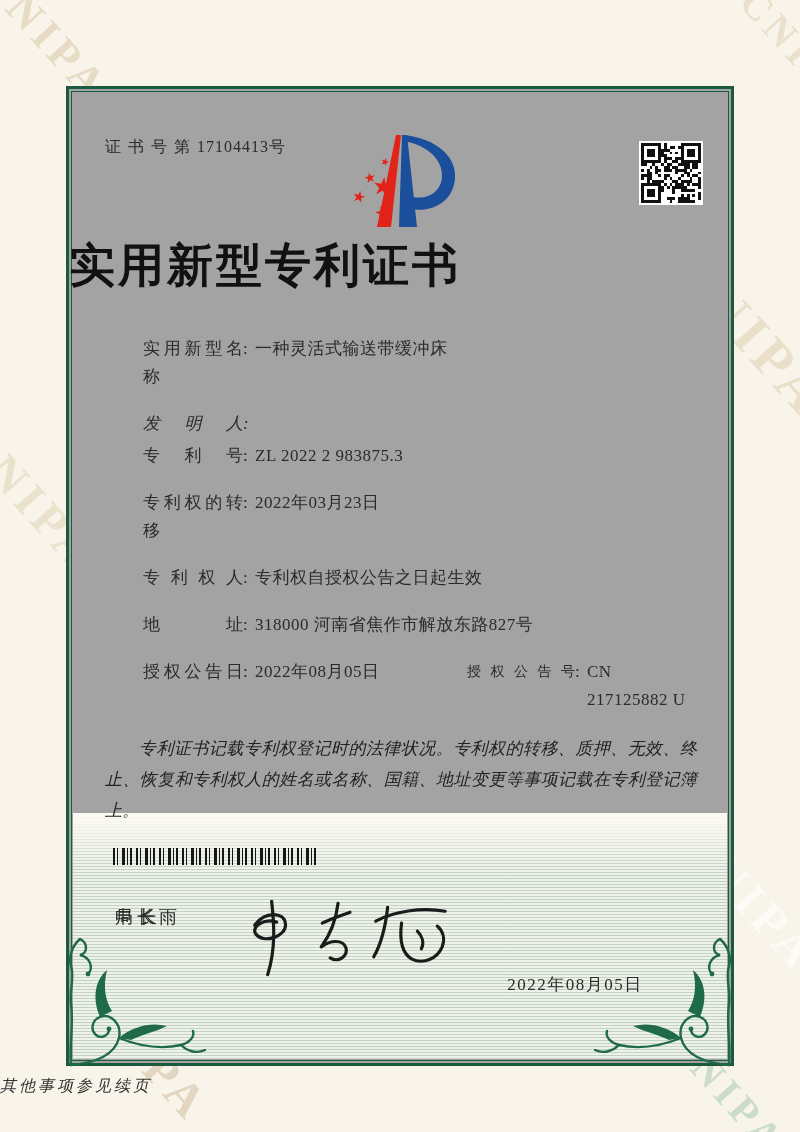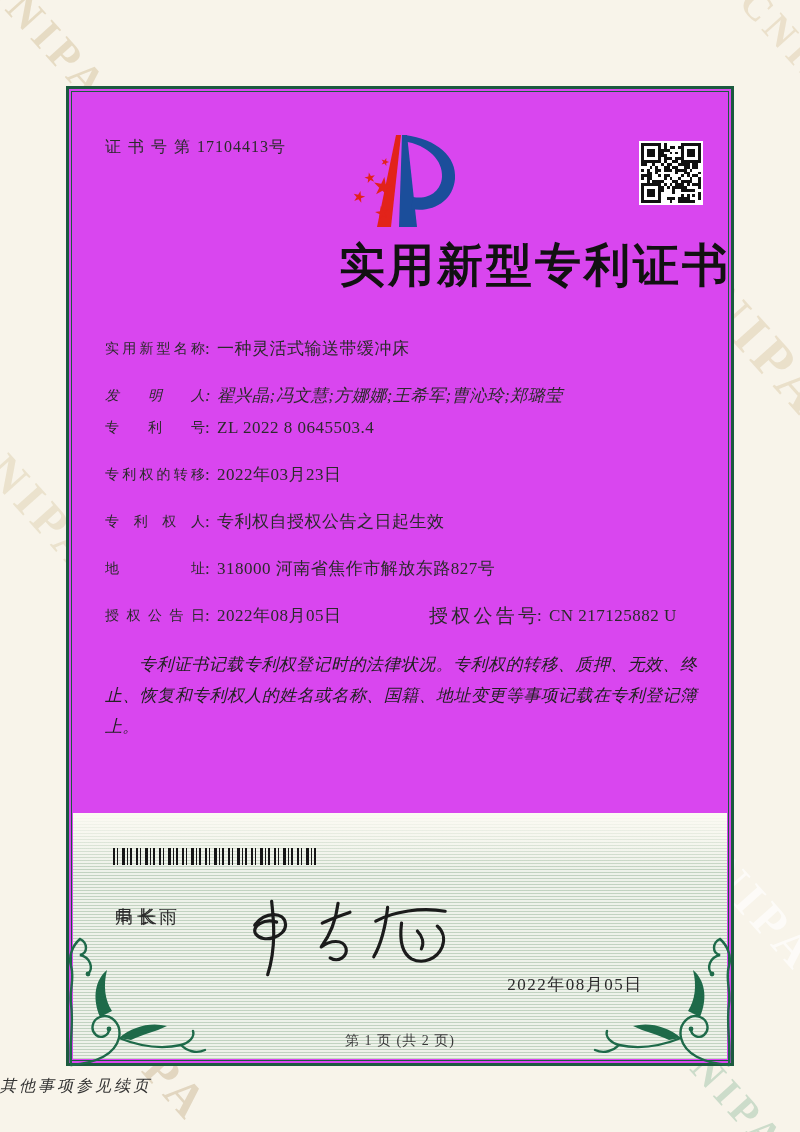--- a/index.html
+++ b/index.html
@@ -17,21 +17,21 @@
   .wm3 { left:722px;  top:28px;   font-size:40px; color:rgba(212,192,152,.38); }
   .wm4 { left:648px;  top:300px;  font-size:56px; color:rgba(214,196,158,.42); }
   .wm5 { left:-60px;  top:470px;  font-size:48px; color:rgba(214,196,158,.38); }
   .wm6 { left:90px;   top:680px;  font-size:44px; color:rgba(220,206,172,.28); }
   .wm7 { left:660px;  top:870px;  font-size:48px; color:rgba(255,255,255,.65); }
   .wm8 { left:52px;   top:1020px; font-size:48px; color:rgba(204,184,150,.5); }
   .wm9 { left:650px;  top:1068px; font-size:40px; color:rgba(160,196,170,.5); }
 
   
   .frame { position:absolute; left:66px; top:86px; width:668px; height:980px;
-           border:3px solid #1c5a3f; background:#d946ef; z-index:2; }
+           border:3px solid #1c5a3f; background:#a3a3a3; z-index:2; }
   .frame-inner { position:absolute; inset:2px; border:1px solid #1c5a3f; pointer-events:none; }
 
   
   .pattern { position:absolute; left:4px; right:4px; bottom:4px; height:246px;
              background-color:#eef2ea;
              background-image:repeating-linear-gradient(0deg,
                 rgba(140,172,142,.45) 0 1px, rgba(255,255,255,0) 1px 3px); }
   .pattern::before { content:""; position:absolute; left:0; right:0; top:0; height:56px;
              background:linear-gradient(to bottom,#fcfaf3 0,rgba(252,250,243,0) 100%); }
 
@@ -39,34 +39,34 @@
   .cert-no { position:absolute; left:36px; top:48px; font-size:16px; z-index:3; }
   .cert-no .sp { letter-spacing:7px; }
   .cert-no .num { letter-spacing:1px; }
 
   .logo { position:absolute; left:270px; top:42px; width:130px; height:100px; z-index:3; }
 
   .qr { position:absolute; left:570px; top:52px; width:64px; height:64px; background:#fff;
         padding:2px; z-index:3; }
   .qr svg { width:100%; height:100%; display:block; }
 
-  .title { position:absolute; left:0; right:0; top:146px; text-align:right;
+  .title { position:absolute; left:0; right:0; top:146px; text-align:left;
            font-size:46px; font-weight:bold; letter-spacing:3px; color:#111; z-index:3; }
 
   
   .content { position:absolute; left:36px; right:34px; top:246px; z-index:3; font-size:17px; }
   .row { display:flex; align-items:flex-start; line-height:28px; margin-bottom:19px; }
-  .row .lbl { width:100px; font-size:14px; text-align:justify; text-align-last:justify; flex:none; }
+  .row .lbl { width:100px; font-size:17px; text-align:justify; text-align-last:justify; flex:none;margin-left:38px; }
   .row .colon { width:12px; flex:none; text-align:left; }
   .row .val { letter-spacing:.5px; }
   .row.r-name { margin-bottom:19px; }
   .row.r-inventors { margin-bottom:4px;font-style:italic; }
   .row.r-inventors .val div { line-height:28px; }
   .val-fixed { width:212px; flex:none; }
-  .lbl2 { width:108px; font-size:19px; text-align:justify; text-align-last:justify; flex:none; }
+  .lbl2 { width:108px; font-size:14px; text-align:justify; text-align-last:justify; flex:none; }
 
   .paras { margin-top:10px; width:592px; text-align:justify; font-style:italic;
            font-size:17px; line-height:31px; color:#222; }
   .paras p { text-indent:2em; }
 
   
   .barcode { position:absolute; left:44px; top:759px; width:205px; height:17px; z-index:3;
       background-image:repeating-linear-gradient(90deg,
         #161616 0 2px,  rgba(0,0,0,0) 2px 4px,
         #161616 4px 5px, rgba(0,0,0,0) 5px 9px,
@@ -289,28 +289,27 @@
       <div class="row r-name">
         <span class="lbl">实用新型名称</span>
         <span class="colon">:</span>
         <span class="val">一种灵活式输送带缓冲床</span>
       </div>
 
       <div class="row r-inventors">
         <span class="lbl">发明人</span>
         <span class="colon">:</span>
         <span class="val">
-          <div>翟兴晶;冯文慧;方娜娜;王希军;曹沁玲;郑璐莹</div>
         </span>
       </div>
 
       <div class="row">
         <span class="lbl">专利号</span>
         <span class="colon">:</span>
-        <span class="val">ZL 2022 8 0645503.4</span>
+        <span class="val">ZL 2022 2 983875.3</span>
       </div>
 
       <div class="row">
         <span class="lbl">专利权的转移</span>
         <span class="colon">:</span>
         <span class="val">2022年03月23日</span>
       </div>
 
       <div class="row">
         <span class="lbl">专利权人</span>
@@ -351,21 +350,20 @@
         <path d="M112,6 C110,22 104,38 95,50 C104,43 117,42 120,51 C122,60 112,66 104,61"></path>
         <path d="M150,24 C168,14 196,10 220,14"></path>
         <path d="M162,10 C160,28 156,46 148,60"></path>
         <path d="M176,26 C174,42 176,56 186,62 C198,68 212,62 217,50 C220,42 218,34 212,29"></path>
         <path d="M192,34 C197,39 199,46 196,52"></path>
       </svg>
     </div>
 
     <div class="issue-date">2022年08月05日</div>
 
-    <div class="page-info">第 1 页 (共 2 页)</div>
 
     <svg class="flourish fl-left" viewBox="0 0 150 145" fill="none" stroke="#1e6a49" stroke-width="2.4" stroke-linecap="round">
       <path d="M12,135 C38,133 56,124 60,108 C63,93 51,83 41,87 C33,90 31,100 37,105 C42,109 50,106 50,99"></path>
       <path d="M12,135 C10,112 15,95 12,74 C10,60 16,48 12,36 C9,26 14,15 21,9"></path>
       <path d="M21,9 C29,13 29,23 21,25 C31,27 35,38 29,44"></path>
       <path d="M60,108 C80,116 100,120 122,115 C130,113 136,107 134,101"></path>
       <path d="M122,115 C128,121 137,124 146,120"></path>
       <path d="M41,87 C33,68 36,50 48,40 C44,56 46,70 53,81 Z" fill="#1e6a49" stroke="none"></path>
       <path d="M60,108 C74,96 92,92 108,96 C96,102 84,104 72,110 Z" fill="#1e6a49" stroke="none"></path>
       <circle cx="50" cy="99" r="2.4" fill="#1e6a49" stroke="none"></circle>

